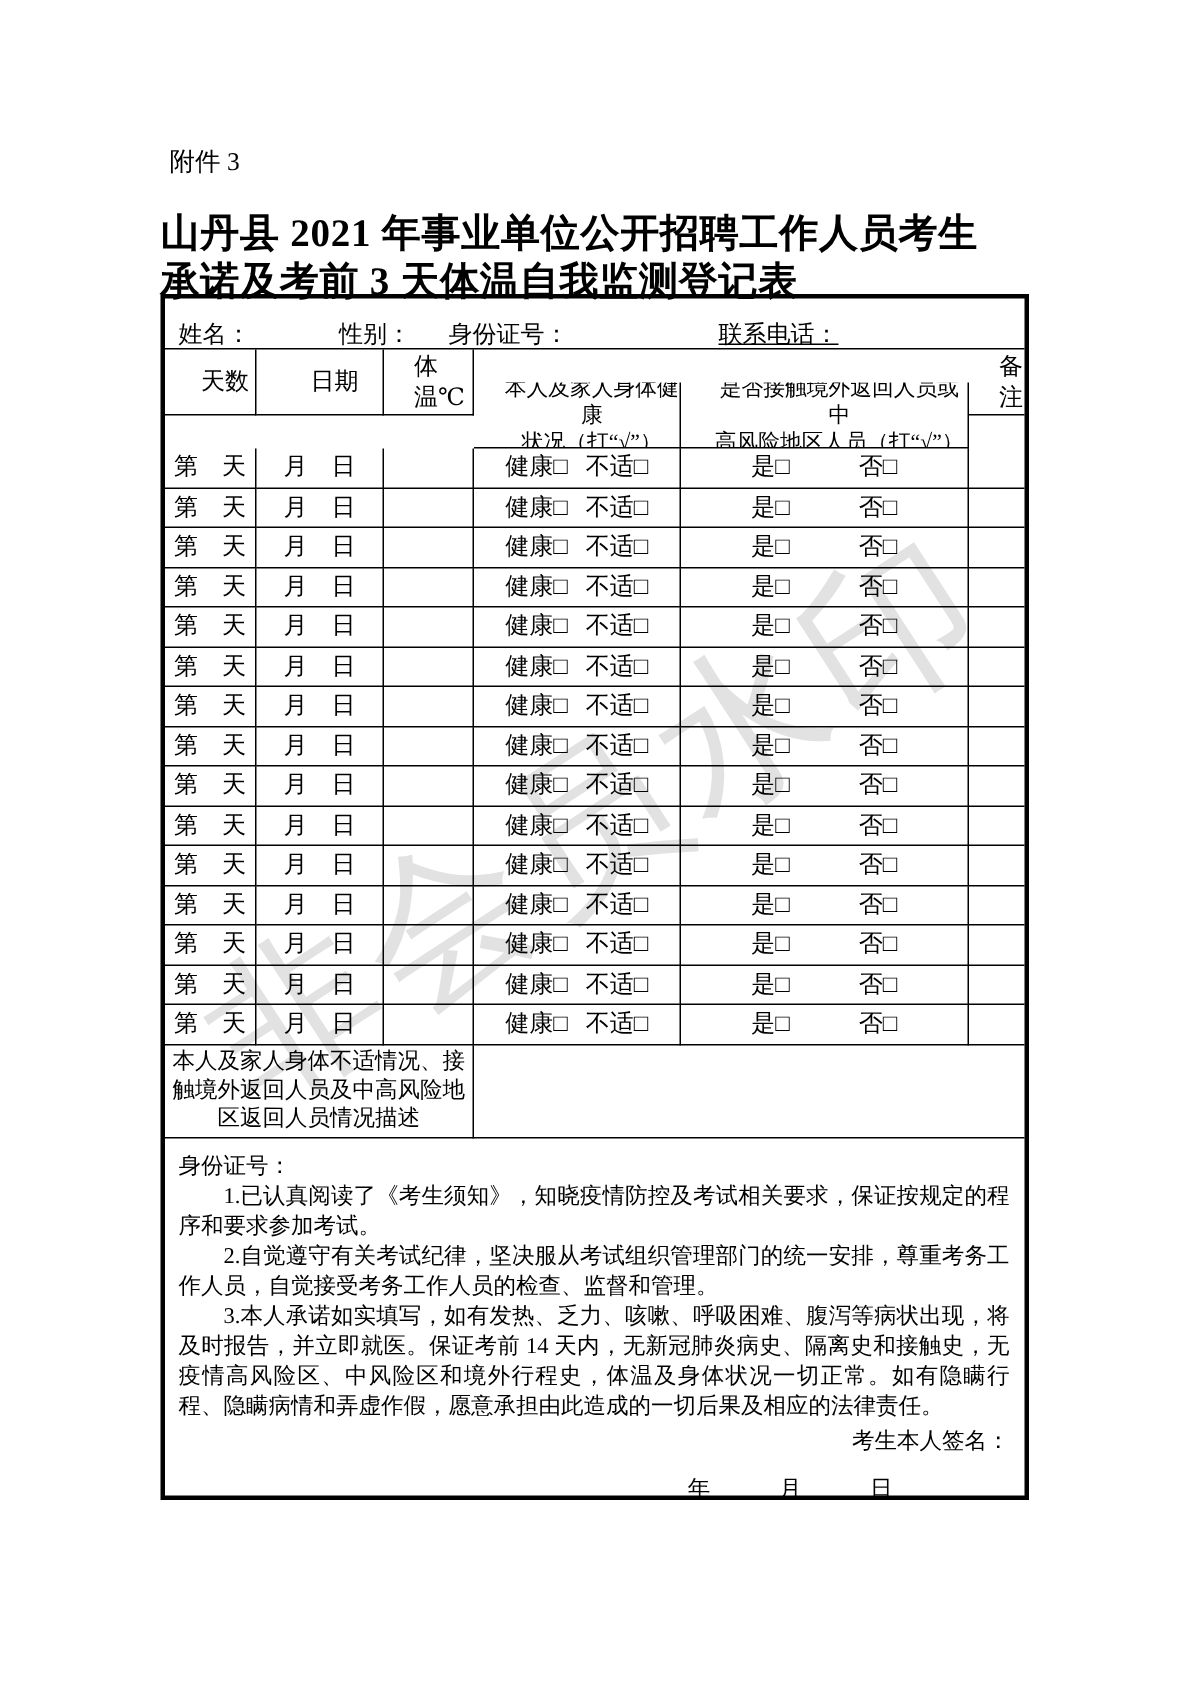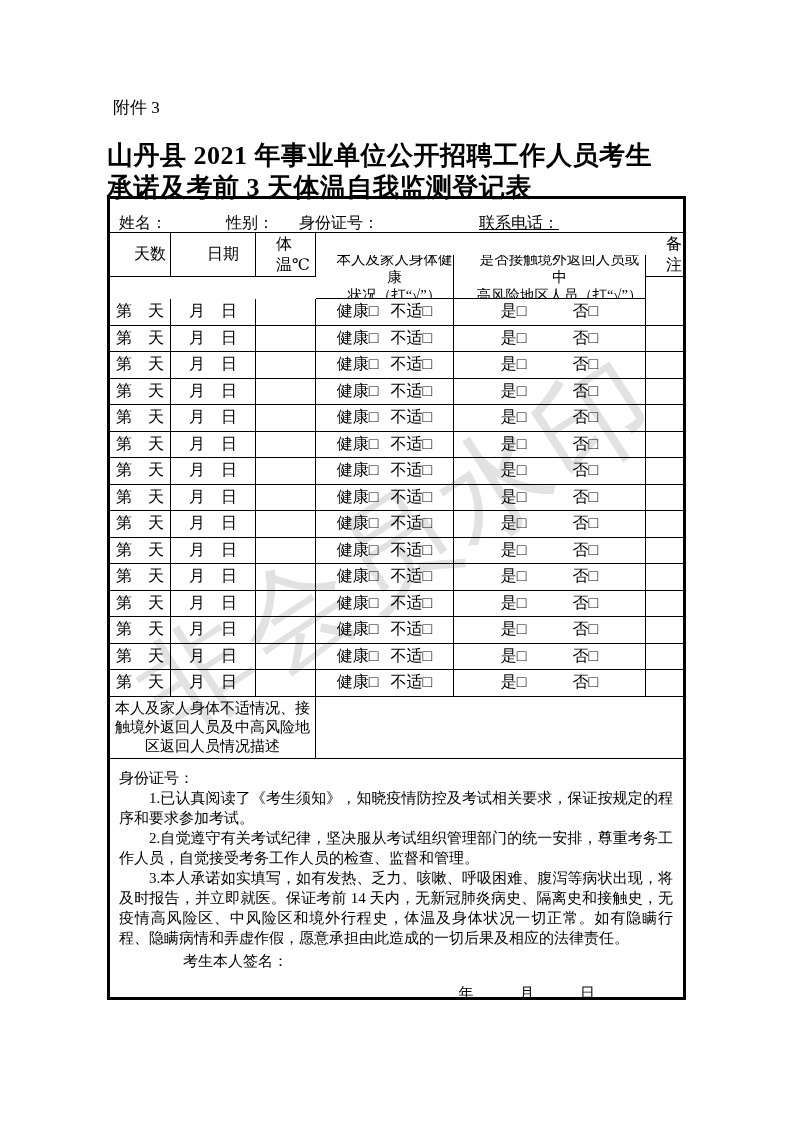--- a/index.html
+++ b/index.html
@@ -107,21 +107,21 @@
     height: 247.5px;
     border-right: none;
     border-bottom: none;
     display: block;
     padding: 9px 10px 0 9px;
     font-size: 15px;
     line-height: 20px;
     text-align: justify;
   }
   .commitment p.indent { text-indent: 2em; }
-  .sig-line { margin-top: 3px; padding-left: 64px; text-align: left; }
+  .sig-line { margin-top: 3px; padding-left: 64px; text-align: right; }
   .date-line { margin-top: 12px; text-align: right; padding-right: 78px; }
   .date-line .dsep { display: inline-block; margin-left: 42px; }
 </style>
 </head>
 <body>
 
 <div class="page">
 
   <div class="watermark">非会员水印</div>
 

